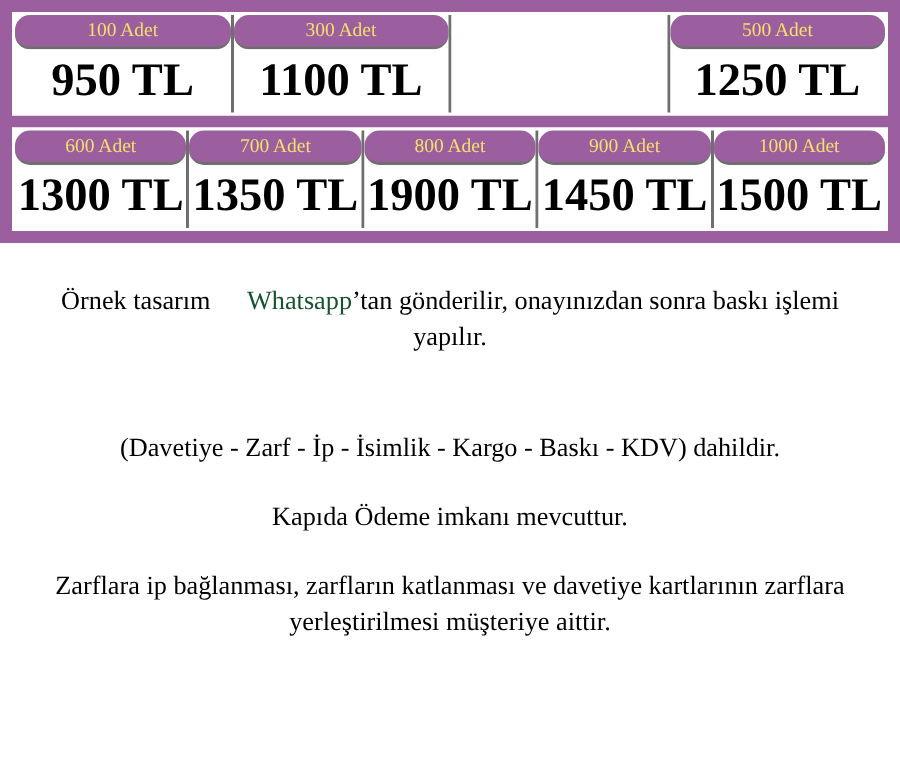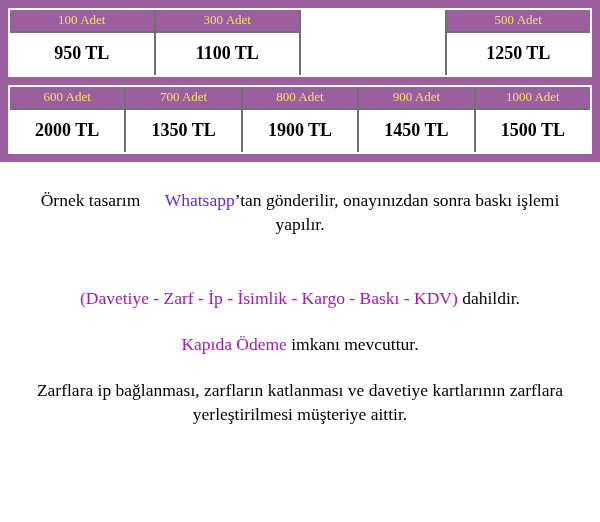--- a/index.html
+++ b/index.html
@@ -45,50 +45,51 @@
   }
 
   .qty {
     background: #9b5fa0;
     color: #f4e06a;
     font-family: "Liberation Serif", serif;
     font-size: 13px;
     line-height: 18px;
     padding: 1px 0 2px 0;
     border-bottom: 2px solid #6f6f6f;
+    border-radius: 10px;
   }
 
   .price {
     font-family: "Liberation Serif", serif;
     font-weight: bold;
-    font-size: 18px;
+    font-size: 31px;
     line-height: 36px;
     color: #000000;
     padding: 2px 0 4px 0;
     white-space: nowrap;
   }
 
   .notes {
     padding: 26px 14px 0 14px;
     text-align: center;
   }
   .note {
     font-size: 17.5px;
     line-height: 24px;
     margin: 0 0 22px 0;
   }
   .note.first {
     margin-bottom: 26px;
   }
   .accent-green {
-    color: #6d28d9;
+    color: #14532d;
     margin-left: 20px;
   }
   .accent-red {
-    color: #a21caf;
+    color: #000000;
   }
 </style>
 </head>
 <body>
 
 <div class="pricing-block">
 
   <div class="price-row">
     <div class="price-cell">
       <div class="qty">100 Adet</div>
@@ -102,21 +103,21 @@
     </div>
     <div class="price-cell">
       <div class="qty">500 Adet</div>
       <div class="price">1250 TL</div>
     </div>
   </div>
 
   <div class="price-row second">
     <div class="price-cell">
       <div class="qty">600 Adet</div>
-      <div class="price">2000 TL</div>
+      <div class="price">1300 TL</div>
     </div>
     <div class="price-cell">
       <div class="qty">700 Adet</div>
       <div class="price">1350 TL</div>
     </div>
     <div class="price-cell">
       <div class="qty">800 Adet</div>
       <div class="price">1900 TL</div>
     </div>
     <div class="price-cell">

